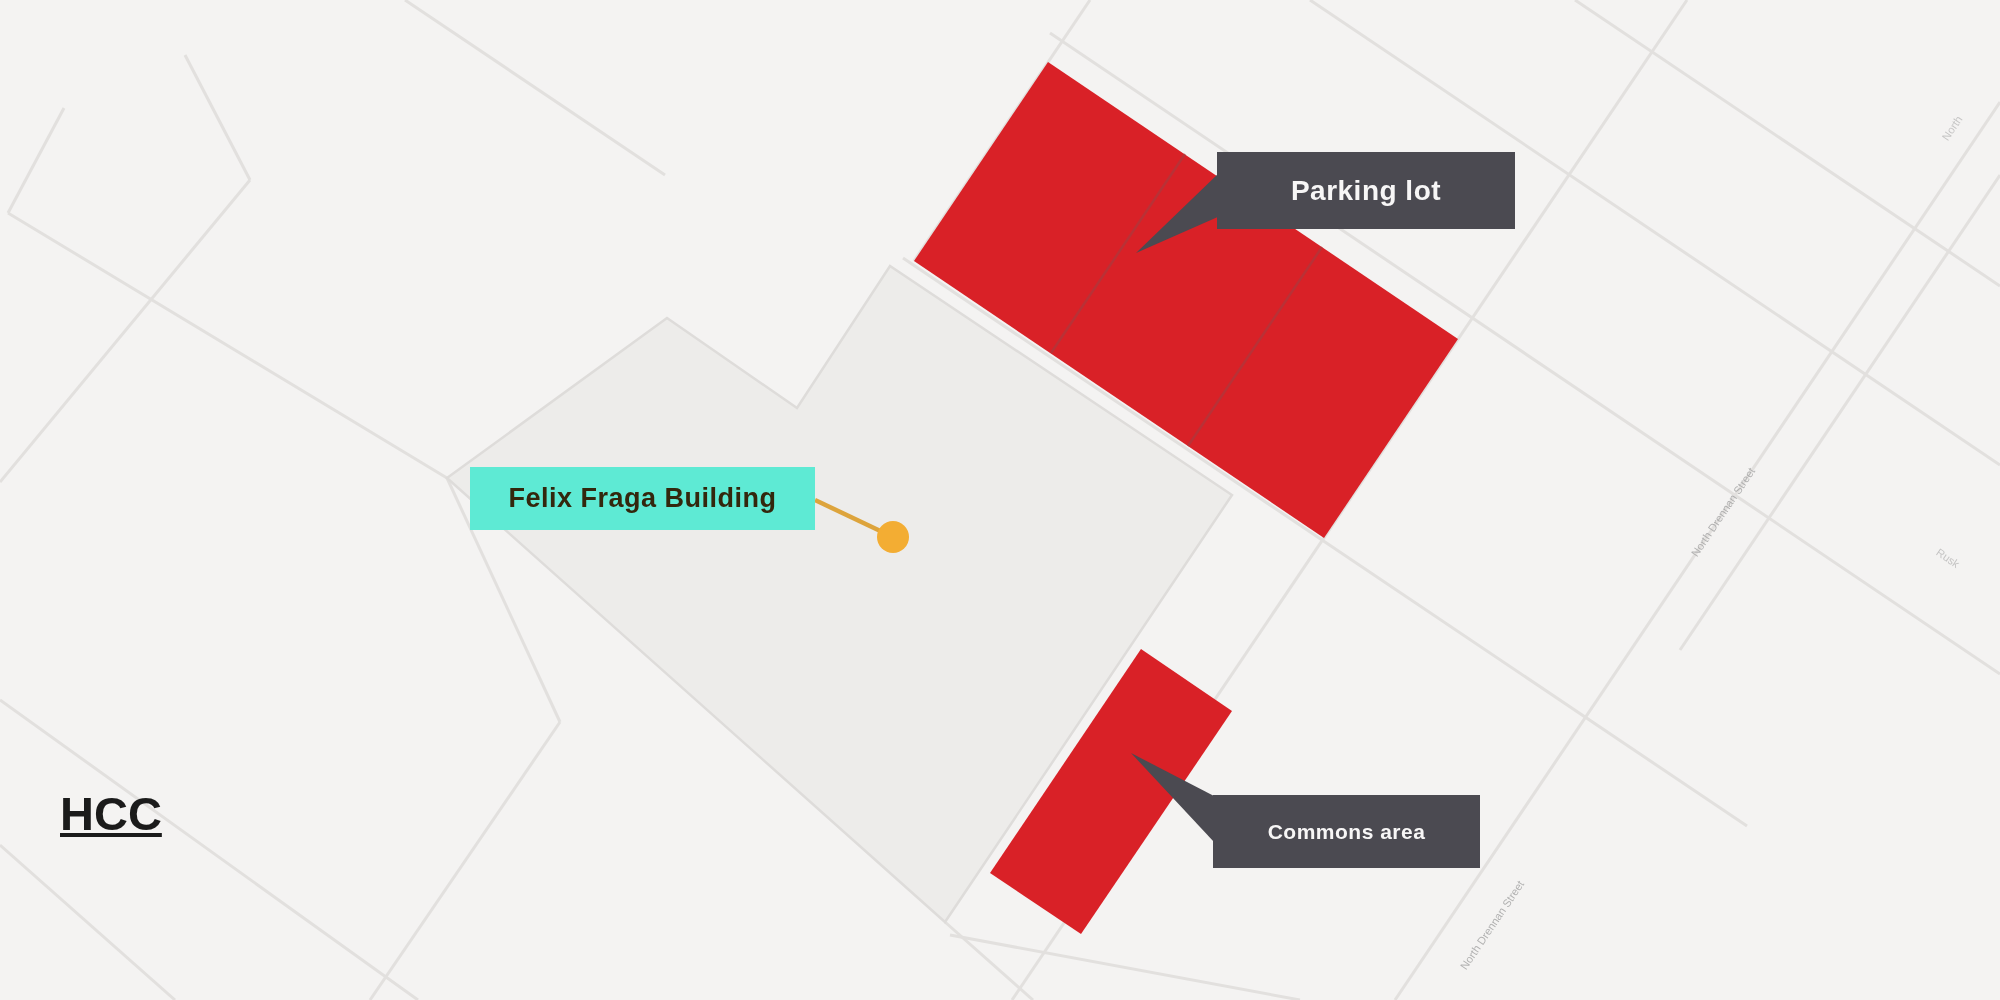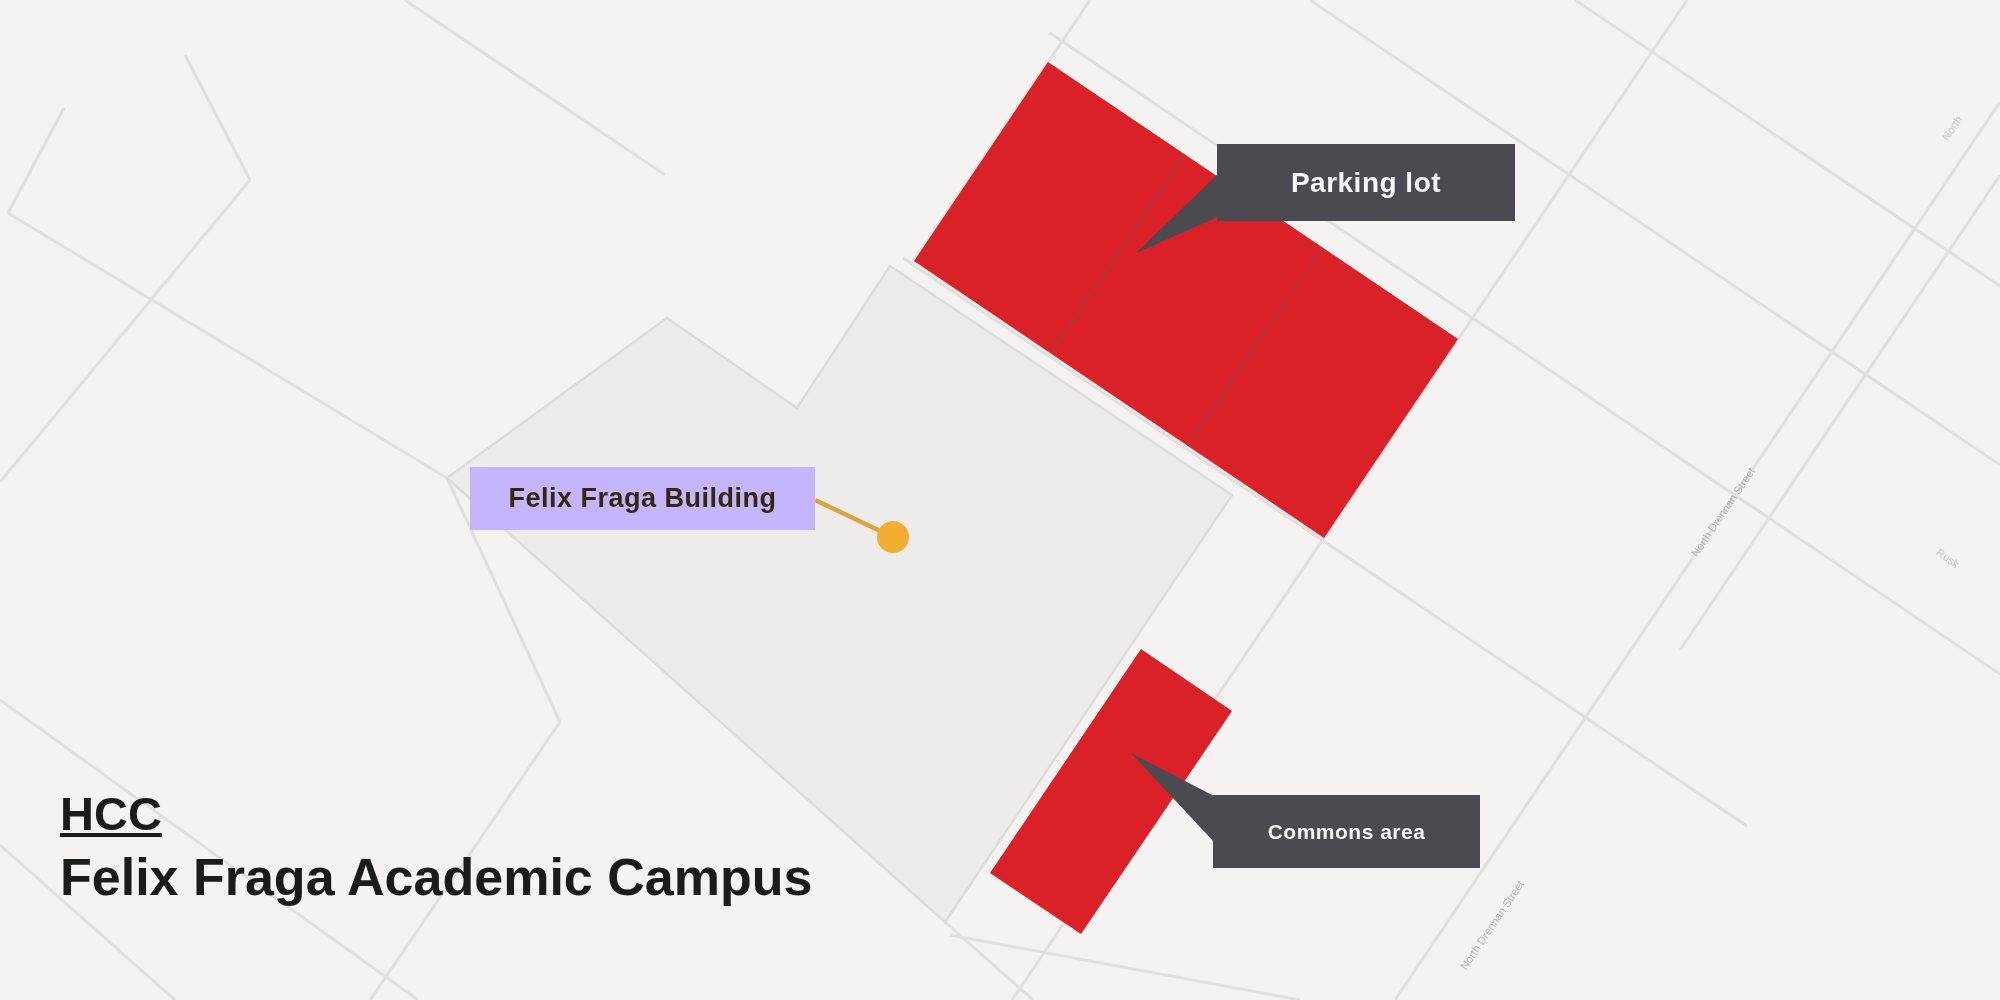--- a/index.html
+++ b/index.html
@@ -24,24 +24,24 @@
     justify-content: center;
     font-weight: bold;
     letter-spacing: 0.5px;
     white-space: nowrap;
   }
   .callout.dark {
     background: #4b4a51;
     color: #f7f6f6;
   }
   .callout.yellow {
-    background: #c4b5fd;
+    background: #5eead4;
     color: #33270d;
   }
-  .parking-label  { left: 1217px; top: 144px; width: 298px; height: 77px; font-size: 28px; text-align: right; }
+  .parking-label  { left: 1217px; top: 152px; width: 298px; height: 77px; font-size: 28px; text-align: right; }
   .commons-label  { left: 1213px; top: 795px; width: 267px; height: 73px; font-size: 21px; }
   .building-label { left: 470px;  top: 467px; width: 345px; height: 63px; font-size: 27px; }
   
   .map-title {
     position: absolute;
     left: 60px;
     top: 790px;
     color: #1b1b1b;
     line-height: 1.0;
   }
@@ -123,16 +123,15 @@
     <span>Felix Fraga Building</span>
   </div>
 
   <div class="street-name sn-drennan-1">North Drennan Street</div>
   <div class="street-name sn-drennan-2">North Drennan Street</div>
   <div class="street-name sn-north">North</div>
   <div class="street-name sn-rusk">Rusk</div>
 
   <div class="map-title">
     <div class="t1">HCC</div>
-    <div class="t2">Felix Fraga Academic Campus</div>
   </div>
 
 </div>
 
 </body></html>

